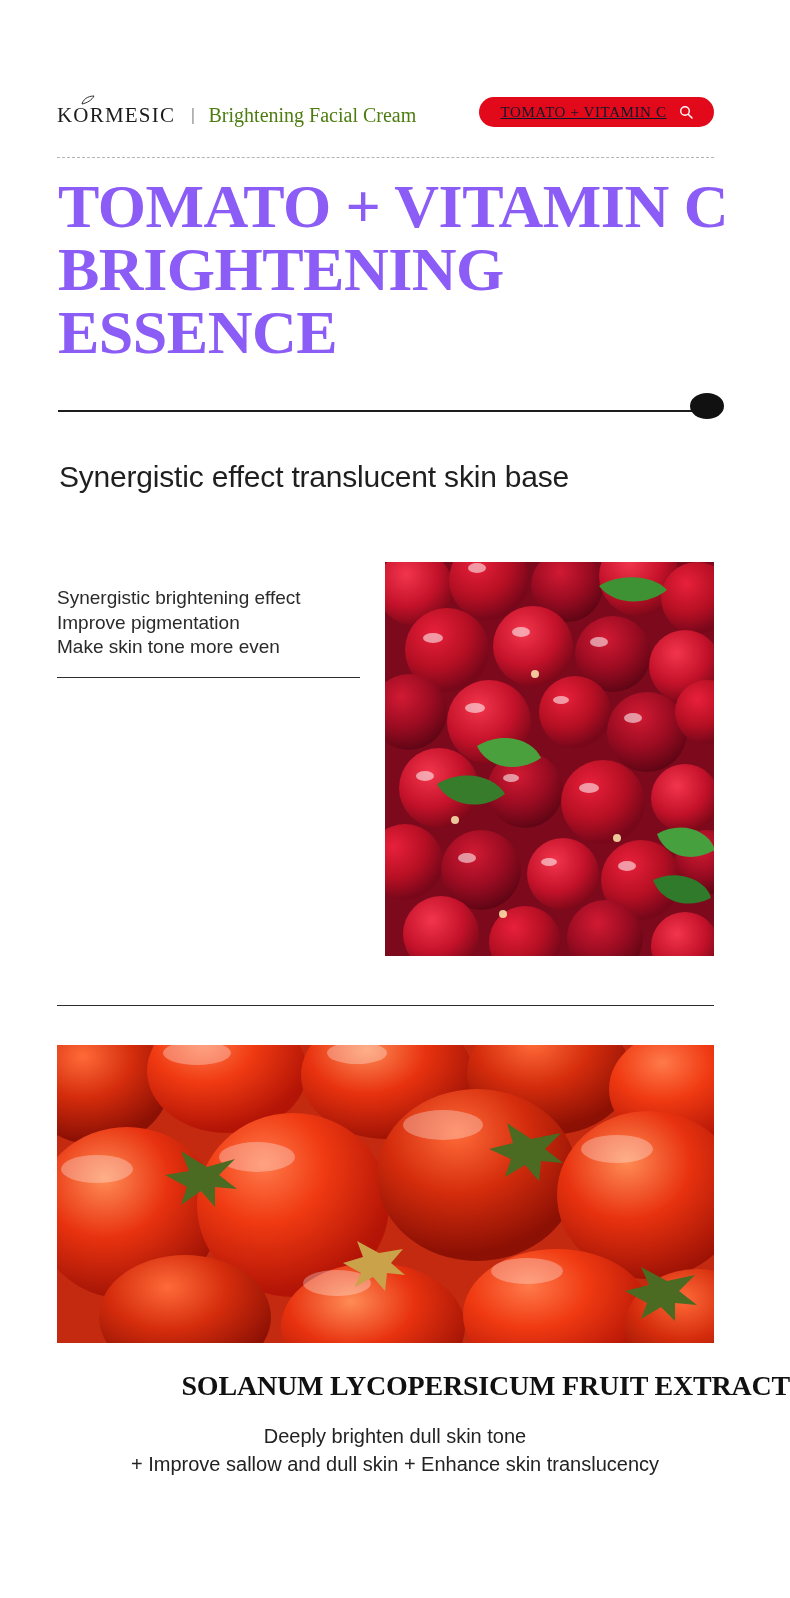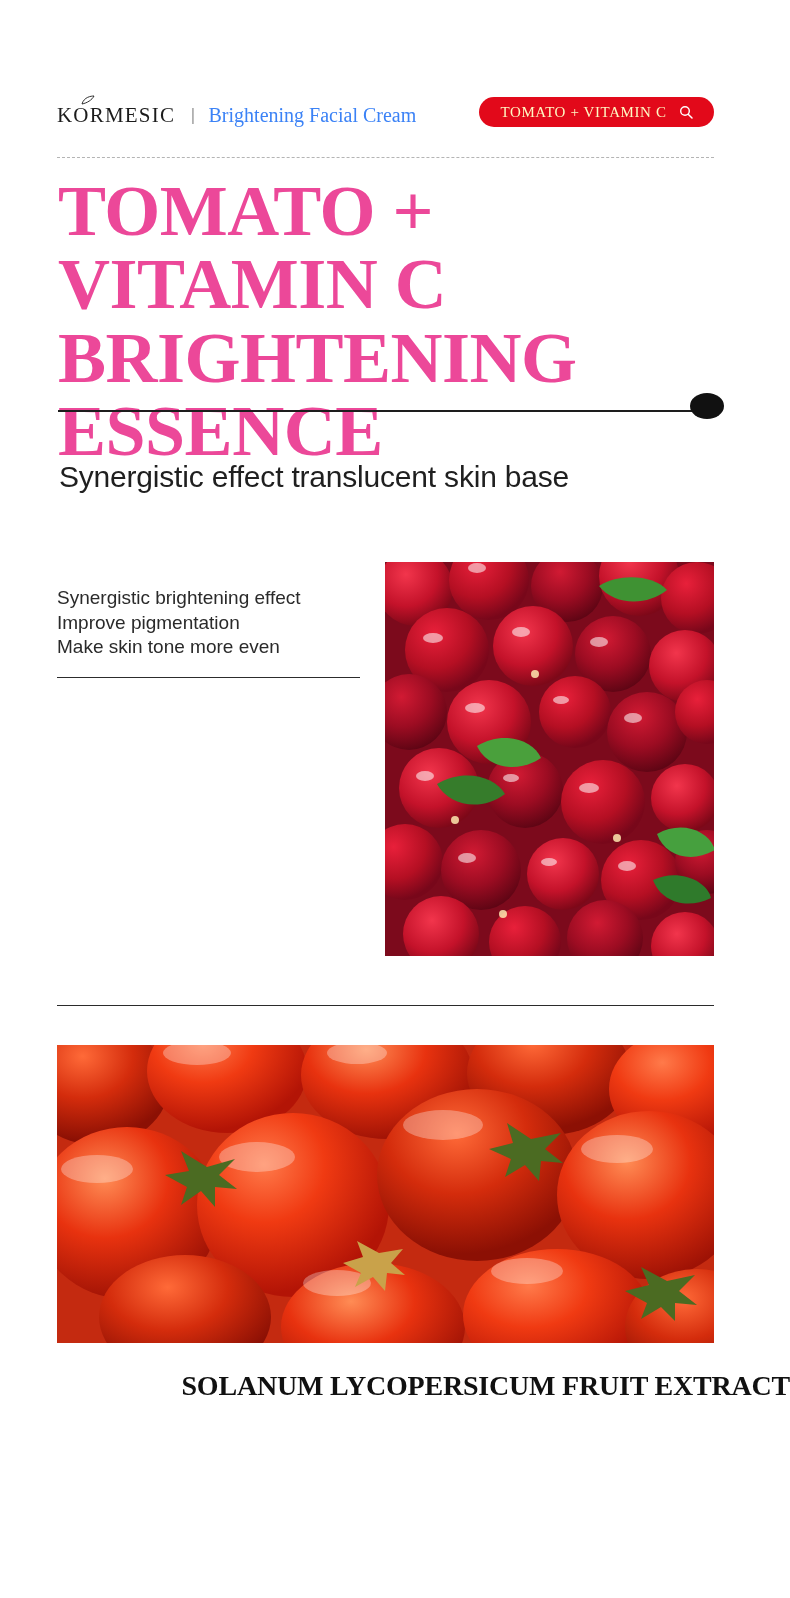--- a/index.html
+++ b/index.html
@@ -44,42 +44,43 @@
   }
   .divider-pipe {
     margin: 0 14px 0 16px;
     color: #5b5b5b;
     font-size: 17px;
     font-family: "Liberation Serif", serif;
   }
   .subtitle-head {
     font-family: "Liberation Serif", serif;
     font-size: 20px;
-    color: #3b82f6;
+    color: #4d7c0f;
     white-space: nowrap;
   }
   .pill {
     position: absolute;
     right: 0;
     top: 2px;
     height: 30px;
     min-width: 235px;
     background: #e2091a;
     border-radius: 16px;
     display: flex;
     align-items: center;
     justify-content: center;
     padding: 0 16px;
   }
   .pill-text {
     font-family: "Liberation Serif", serif;
-    color: #fef9c3;
+    color: #0f172a;
     font-size: 15px;
     letter-spacing: 0.6px;
     white-space: nowrap;
+    text-decoration: underline;
   }
   .pill-search {
     margin-left: 12px;
     width: 14px;
     height: 14px;
     flex: 0 0 auto;
   }
 
   .dotted-rule {
     position: absolute;
@@ -90,24 +91,24 @@
   }
 
   
   .hero-title {
     position: absolute;
     left: 58px;
     top: 175px;
     width: 680px;
     font-family: "Liberation Serif", serif;
     font-weight: bold;
-    font-size: 72px;
+    font-size: 62px;
     line-height: 1.02;
     letter-spacing: -0.5px;
-    color: #ec4899;
+    color: #8b5cf6;
   }
   .hero-rule {
     position: absolute;
     left: 58px;
     top: 410px;
     width: 655px;
     height: 2px;
     background: #1d1d1d;
   }
   .hero-dot {
@@ -380,14 +381,18 @@
       <g fill="#4b6b22">
         <path d="M150 122 l-26 -16 l8 20 l-24 4 l22 12 l-6 18 l20 -14 l14 16 l0 -20 l22 2 l-18 -14 l16 -16 z"></path>
         <path d="M474 94 l-24 -16 l6 20 l-24 6 l22 10 l-6 18 l20 -12 l14 16 l2 -20 l22 2 l-18 -14 l16 -16 z"></path>
         <path d="M610 236 l-26 -14 l8 18 l-24 6 l22 12 l-6 16 l20 -12 l14 14 l0 -18 l22 2 l-18 -14 l16 -16 z"></path>
         <path d="M322 208 l-22 -12 l6 16 l-20 6 l18 10 l-6 14 l18 -10 l12 14 l2 -18 l18 2 l-14 -12 l12 -14 z" fill="#c9a24a"></path>
       </g>
     </svg>
   </div>
 
   <div class="extract-title">SOLANUM LYCOPERSICUM FRUIT EXTRACT</div>
+  <div class="extract-body">
+    <div>Deeply brighten dull skin tone</div>
+    <div>+ Improve sallow and dull skin + Enhance skin translucency</div>
+  </div>
 
 </div>
 
 </body></html>

